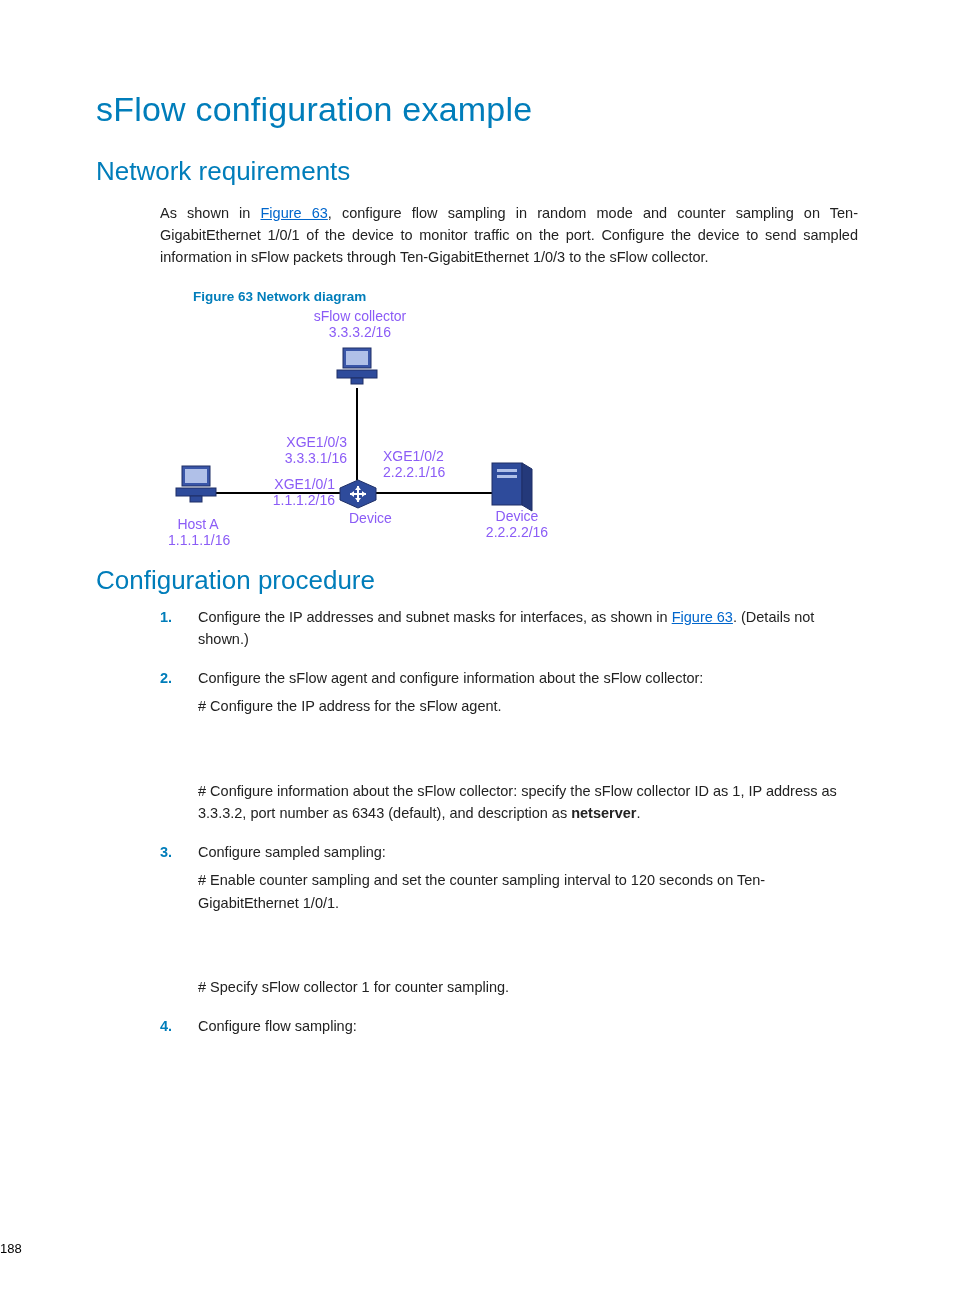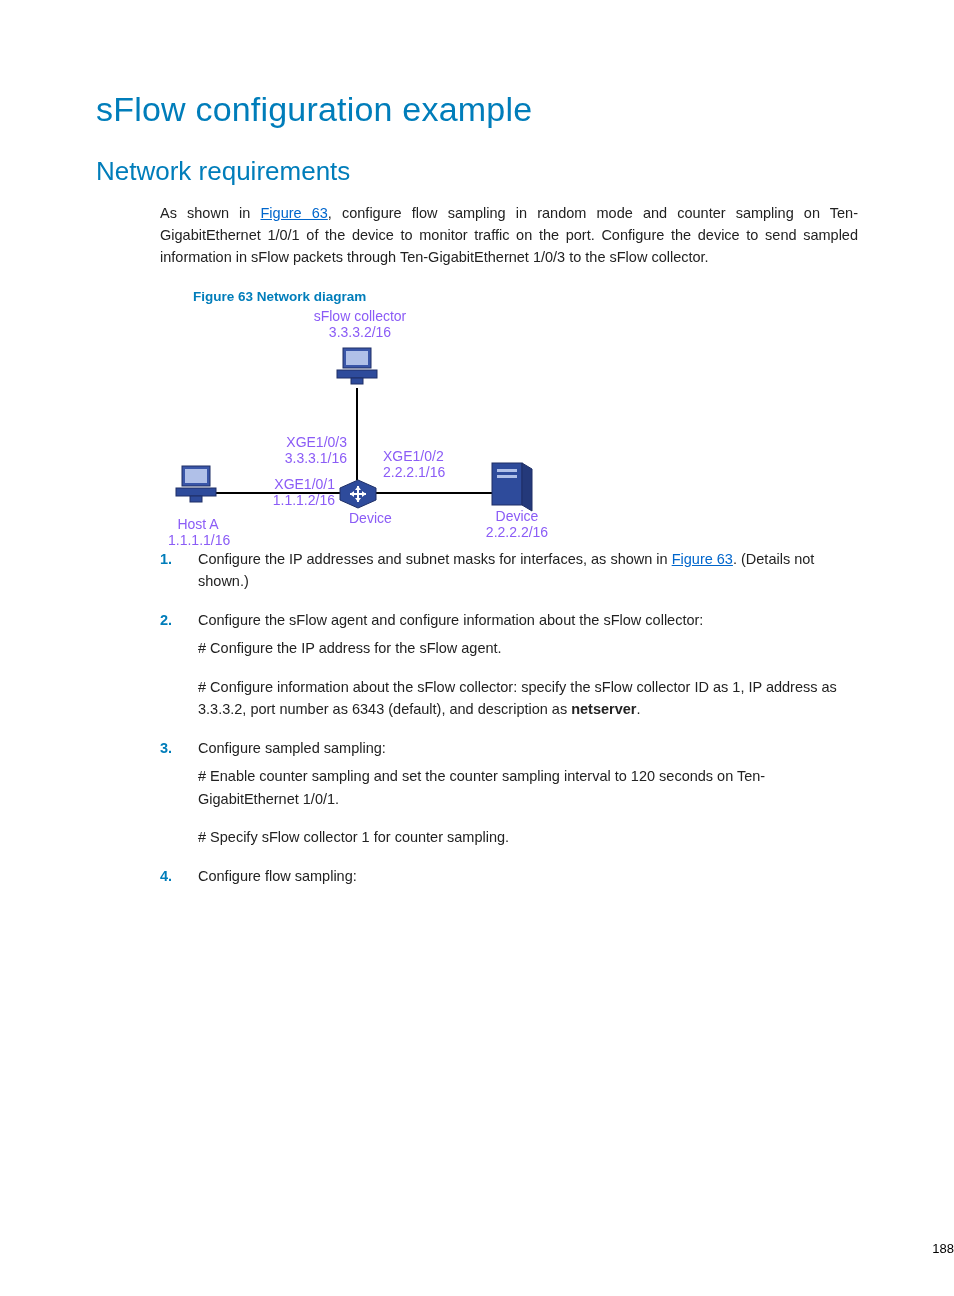--- a/index.html
+++ b/index.html
@@ -86,28 +86,28 @@
     position: absolute;
     left: 0;
     top: 0;
     font-weight: 700;
     color: var(--brand-blue);
   }
   .sub {
     margin-top: 6px;
   }
   .gap {
-    margin-top: 16px;
+    margin-top: 62px;
   }
   .page-number {
     position: absolute;
     bottom: 40px;
     left: 0;
     width: 100%;
-    text-align: right;
+    text-align: left;
     font-size: 13px;
     color: #000;
   }
   .bold { font-weight: 700; }
 </style>
 </head>
 <body>
 
 <div class="page">
 
@@ -184,20 +184,21 @@
         <span>1.1.1.1/16</span>
       </div>
       <div class="d-label" style="left:177px; top:202px;margin-left:12px;">Device</div>
       <div class="d-label" style="left:322px; top:200px; width:70px;">
         <span>Device</span><br>
         <span>2.2.2.2/16</span>
       </div>
     </div>
   </div>
 
+  <h2 class="section">Configuration procedure</h2>
 
   <div class="body-block">
     <ol class="steps">
 
       <li>
         <span class="num">1.</span>
         <span>Configure the IP addresses and subnet masks for interfaces, as shown in </span><a href="#" class="xref">Figure 63</a><span>. (Details not shown.)</span>
       </li>
 
       <li>

